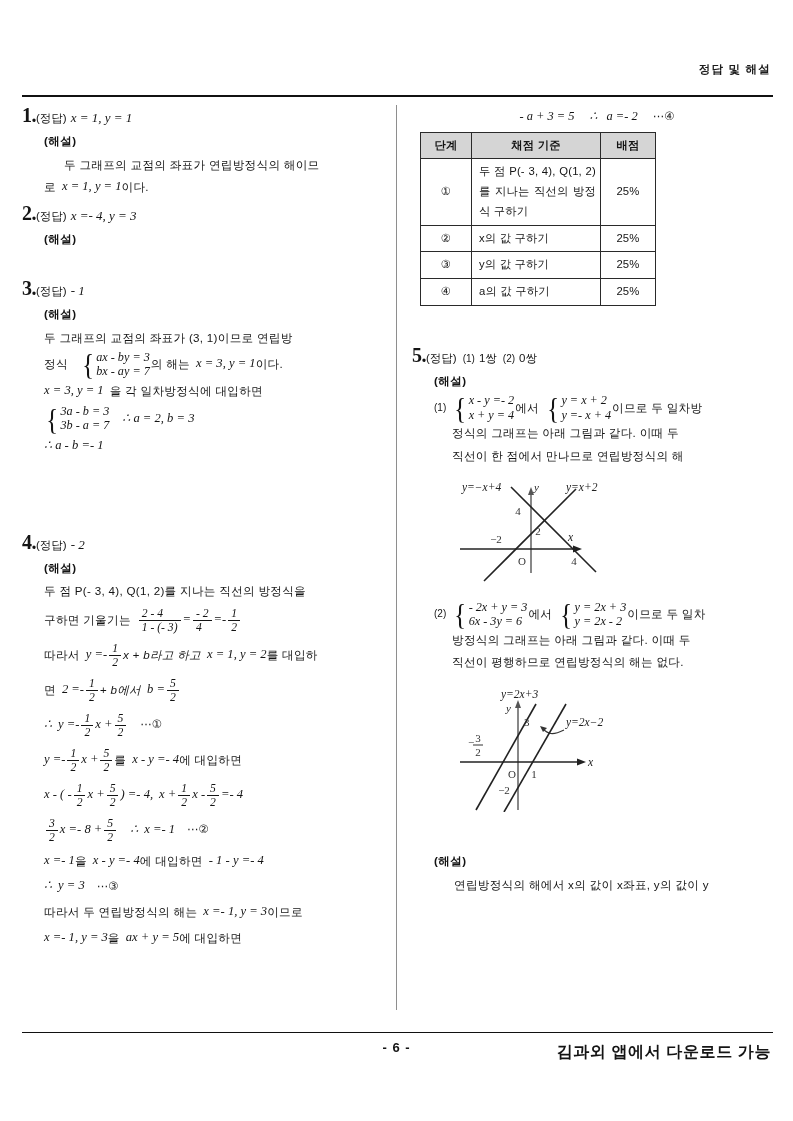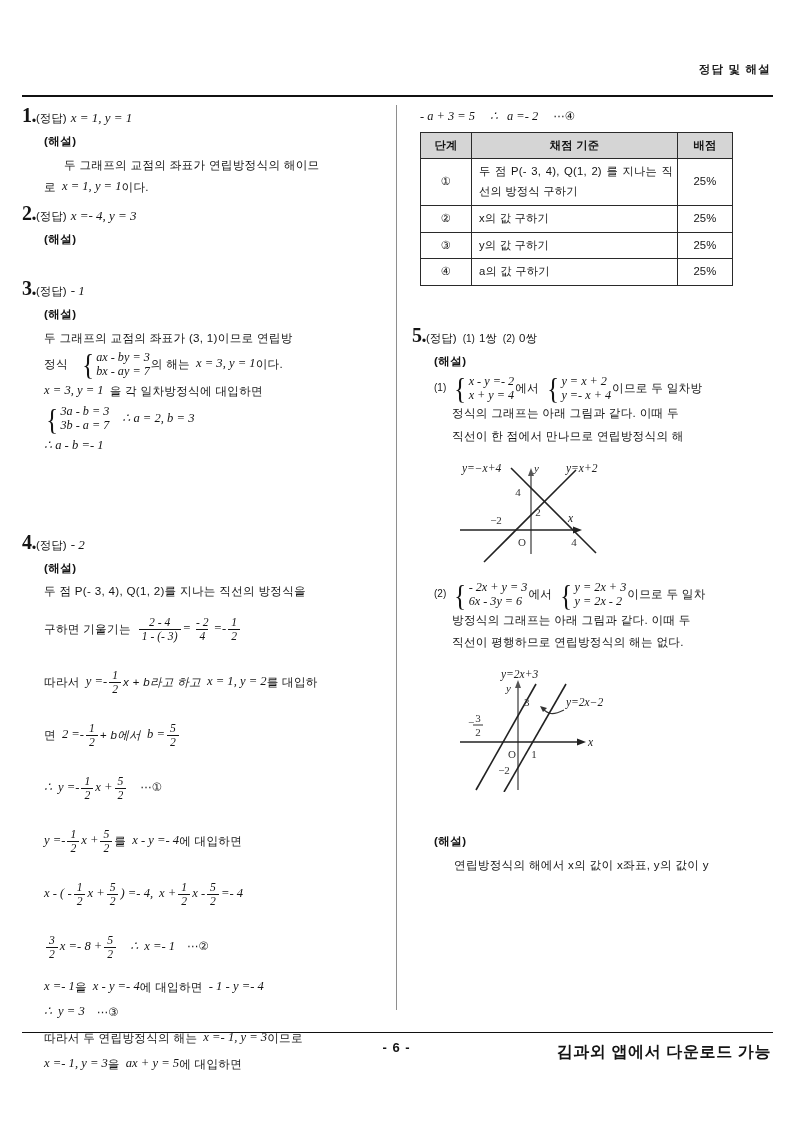--- a/index.html
+++ b/index.html
@@ -64,38 +64,38 @@
     margin-left:22px; line-height:2.05; font-size:12.6px;
     display:flex; align-items:center; flex-wrap:wrap;
   }
   .ko { font-family:"Liberation Sans", sans-serif; font-size:11.6px; letter-spacing:0.3px;}
   .mi { font-style:italic; }
   .sp4 { display:inline-block; width:6px; }
   .sp10 { display:inline-block; width:12px; }
 
   
   .frac {
-    display:inline-flex; flex-direction:column; align-items:center;
-    vertical-align:middle; margin:13px 2px; font-size:11.6px; line-height:1.12;
+    display:inline-flex; flex-direction:column; 
+    vertical-align:middle; margin:4px 2px; font-size:11.6px; line-height:1.12;
   }
   .frac .num { padding:0 3px; }
   .frac .den { padding:0 3px; border-top:1.1px solid #141414; }
 
   
   .sys { display:inline-flex; align-items:center; vertical-align:middle; margin:0 1px; }
   .sys .brace {
     font-size:30px; line-height:0.78; font-family:"Liberation Serif", serif;
     transform:scaleX(0.85); margin-right:1px;
   }
   .sys .rows { display:inline-flex; flex-direction:column; line-height:1.18; font-size:12.2px; }
 
   
-  .eq-line { margin:6px 0 9px 8px; font-size:12.4px; }
+  .eq-line { margin:6px 0 9px 8px; font-size:12.4px;text-align:center; }
   table.score {
-    border-collapse:collapse; margin-left:8px; width:313px;
+    border-collapse:collapse; margin-left:8px; width:236px;
     font-family:"Liberation Sans", sans-serif; font-size:11.3px;
     border:1.6px solid #1a1a1a;
   }
   table.score th, table.score td {
     border:1px solid #2a2a2a; padding:3px 4px; text-align:center;
     line-height:1.75; letter-spacing:0.2px;
   }
   table.score thead th { background:#d5d5d5; font-weight:700; padding:3px 2px; }
   table.score td.crit { text-align:left; padding-left:7px; }
   table.score td.crit.just { text-align:justify; }

